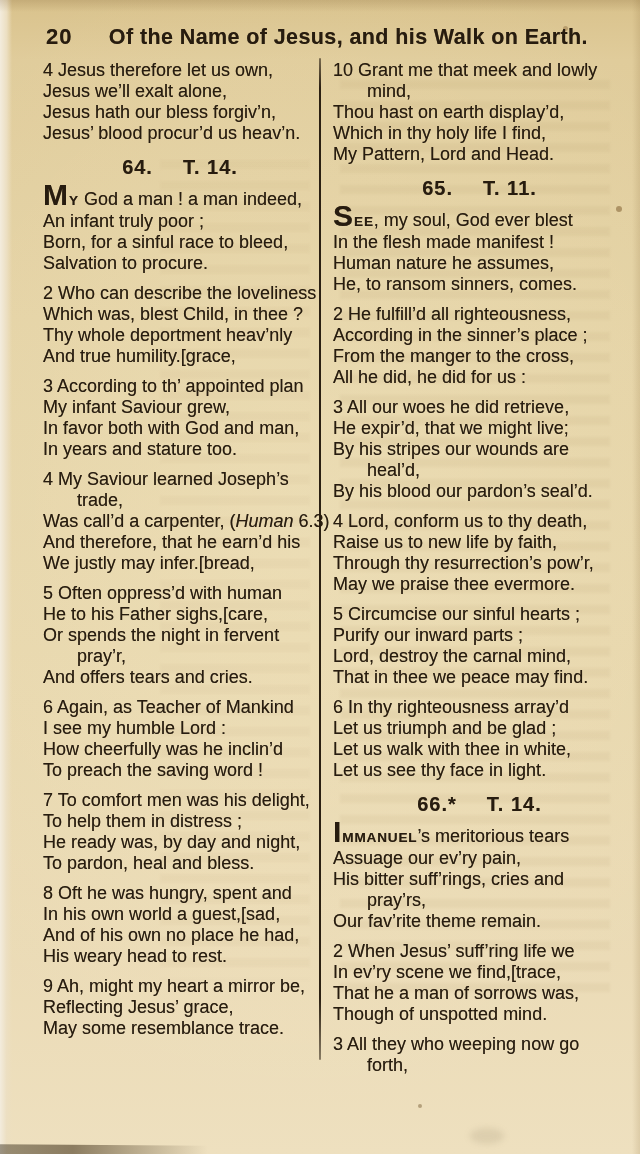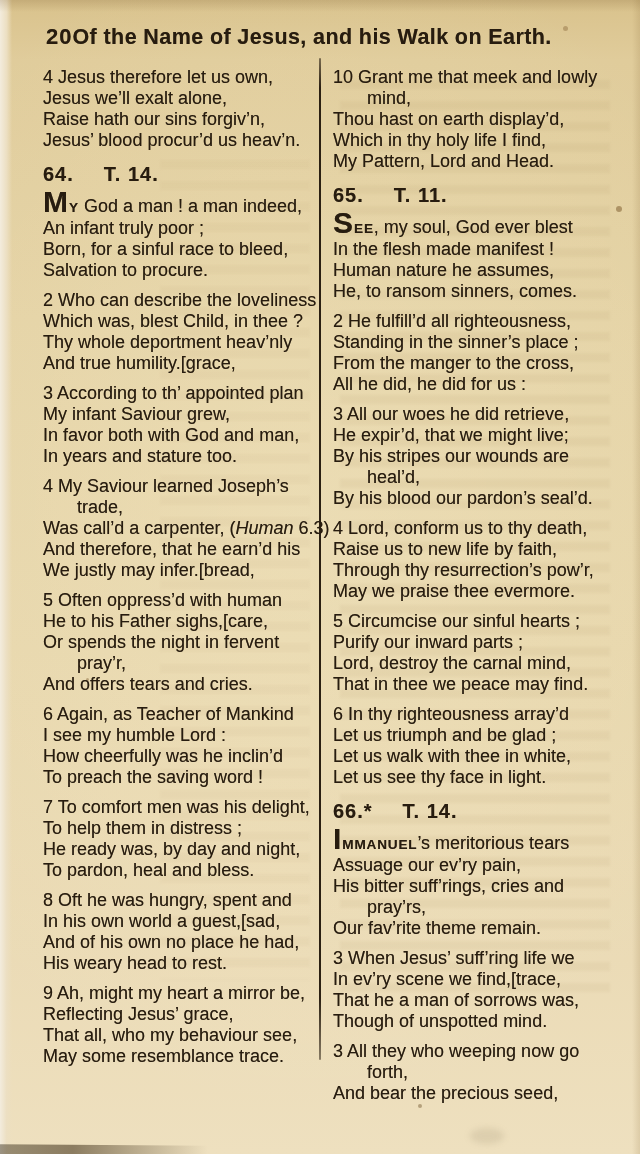--- a/index.html
+++ b/index.html
@@ -29,38 +29,38 @@
   .ghost.g2{left:160px;top:160px;width:150px;height:820px;opacity:.35;}
   .freckle{position:absolute;border-radius:50%;pointer-events:none;}
   .f1{left:616px;top:206px;width:6px;height:6px;background:rgba(120,85,40,.5);filter:blur(.5px);}
   .f2{left:563px;top:26px;width:5px;height:5px;background:rgba(130,95,50,.4);filter:blur(.6px);}
   .f3{left:418px;top:1104px;width:4px;height:4px;background:rgba(110,85,45,.45);}
   .f4{left:470px;top:1128px;width:34px;height:16px;border-radius:50%;background:rgba(120,105,80,.14);filter:blur(3px);}
   .f5{left:86px;top:678px;width:3px;height:3px;background:rgba(120,85,40,.4);}
 
   .header{position:absolute;top:24px;left:46px;right:52px;display:flex;align-items:baseline;}
   .page-num{font-weight:bold;font-size:22px;letter-spacing:1px;}
-  .page-title{flex:1;text-align:left;font-weight:bold;font-size:21.5px;letter-spacing:.4px;white-space:nowrap;}
+  .page-title{flex:1;text-align:right;font-weight:bold;font-size:21.5px;letter-spacing:.4px;white-space:nowrap;}
 
   .divider{position:absolute;left:319px;top:58px;width:2.4px;height:1002px;
     background:linear-gradient(to bottom,rgba(36,26,14,.55) 0,#2b2012 30px,#2b2012 940px,rgba(36,26,14,.5) 100%);
     border-radius:2px;}
 
-  .col{position:absolute;top:60px;margin-top:7px;}
+  .col{position:absolute;top:60px;}
   .col-left{left:43px;width:274px;}
   .col-right{left:333px;width:293px;}
 
   .stanza{margin:0 0 9px 0;}
   .line{white-space:nowrap;font-size:18px;line-height:21px;}
   .line.indent{padding-left:34px;}
   .line.spread{display:flex;justify-content:flex-start;}
   .line .italic{font-style:italic;}
   .dropcap{font-size:30px;font-weight:bold;line-height:0;letter-spacing:1px;}
   .smallcaps{font-size:13.6px;letter-spacing:.8px;font-weight:bold;}
-  .hymn-heading{text-align:left;font-weight:bold;font-size:20px;line-height:26px;margin:10px 0 9px 0;letter-spacing:1px;}
+  .hymn-heading{text-align:center;font-weight:bold;font-size:20px;line-height:26px;margin:10px 0 9px 0;letter-spacing:1px;}
   .hymn-number{margin-right:30px;}
 </style>
 </head>
 <body>
 
 <div class="page">
   <div class="left-edge"></div>
   <div class="right-edge"></div>
   <div class="top-shade"></div>
   <div class="ghost g1"></div>
@@ -75,21 +75,21 @@
     <span class="page-num">20</span>
     <span class="page-title">Of the Name of Jesus, and his Walk on Earth.</span>
   </div>
 
   <div class="divider"></div>
 
   <div class="col col-left">
       <div class="stanza">
         <div class="line"><span class="line-main"><span>4 Jesus therefore let us own,</span></span></div>
         <div class="line"><span class="line-main"><span>Jesus we’ll exalt alone,</span></span></div>
-        <div class="line"><span class="line-main"><span>Raise hath our sins forgiv’n,</span></span></div>
+        <div class="line"><span class="line-main"><span>Jesus hath our bless forgiv’n,</span></span></div>
         <div class="line"><span class="line-main"><span>Jesus’ blood procur’d us heav’n.</span></span></div>
       </div>
       <div class="hymn-heading"><span class="hymn-number">64.</span><span class="hymn-tune">T. 14.</span></div>
       <div class="stanza">
         <div class="line"><span class="line-main"><span class="dropcap">M</span><span class="smallcaps">Y</span><span> God a man !  a man indeed,</span></span></div>
         <div class="line"><span class="line-main"><span>An infant truly poor ;</span></span></div>
         <div class="line"><span class="line-main"><span>Born, for a sinful race to bleed,</span></span></div>
         <div class="line"><span class="line-main"><span>Salvation to procure.</span></span></div>
       </div>
       <div class="stanza">
@@ -144,42 +144,41 @@
         <div class="line spread">
           <span class="line-main"><span>In his own world a guest,</span></span>
           <span class="bracket">[sad,</span>
         </div>
         <div class="line"><span class="line-main"><span>And of his own no place he had,</span></span></div>
         <div class="line"><span class="line-main"><span>His weary head to rest.</span></span></div>
       </div>
       <div class="stanza">
         <div class="line"><span class="line-main"><span>9 Ah, might my heart a mirror be,</span></span></div>
         <div class="line"><span class="line-main"><span>Reflecting Jesus’ grace,</span></span></div>
-        <div class="line"><span class="line-main"><span>That all, who my behaviour see,</span></span></div>
         <div class="line"><span class="line-main"><span>May some resemblance trace.</span></span></div>
       </div>
     </div>
   <div class="col col-right">
       <div class="stanza">
         <div class="line"><span class="line-main"><span>10 Grant me that meek and lowly</span></span></div>
         <div class="line indent"><span class="line-main"><span>mind,</span></span></div>
         <div class="line"><span class="line-main"><span>Thou hast on earth display’d,</span></span></div>
         <div class="line"><span class="line-main"><span>Which in thy holy life I find,</span></span></div>
         <div class="line"><span class="line-main"><span>My Pattern, Lord and Head.</span></span></div>
       </div>
       <div class="hymn-heading"><span class="hymn-number">65.</span><span class="hymn-tune">T. 11.</span></div>
       <div class="stanza">
         <div class="line"><span class="line-main"><span class="dropcap">S</span><span class="smallcaps">EE</span><span>, my soul,  God ever blest</span></span></div>
         <div class="line"><span class="line-main"><span>In the flesh made manifest !</span></span></div>
         <div class="line"><span class="line-main"><span>Human nature he assumes,</span></span></div>
         <div class="line"><span class="line-main"><span>He, to ransom sinners, comes.</span></span></div>
       </div>
       <div class="stanza">
         <div class="line"><span class="line-main"><span>2 He fulfill’d all righteousness,</span></span></div>
-        <div class="line"><span class="line-main"><span>Standing in the sinner’s place ;</span></span></div>
+        <div class="line"><span class="line-main"><span>According in the sinner’s place ;</span></span></div>
         <div class="line"><span class="line-main"><span>From the manger to the cross,</span></span></div>
         <div class="line"><span class="line-main"><span>All he did, he did for us :</span></span></div>
       </div>
       <div class="stanza">
         <div class="line"><span class="line-main"><span>3 All our woes he did retrieve,</span></span></div>
         <div class="line"><span class="line-main"><span>He expir’d, that we might live;</span></span></div>
         <div class="line"><span class="line-main"><span>By his stripes our wounds are</span></span></div>
         <div class="line indent"><span class="line-main"><span>heal’d,</span></span></div>
         <div class="line"><span class="line-main"><span>By his blood our pardon’s seal’d.</span></span></div>
       </div>
@@ -203,29 +202,28 @@
       </div>
       <div class="hymn-heading"><span class="hymn-number">66.*</span><span class="hymn-tune">T. 14.</span></div>
       <div class="stanza">
         <div class="line"><span class="line-main"><span class="dropcap">I</span><span class="smallcaps">MMANUEL</span><span>’s meritorious tears</span></span></div>
         <div class="line"><span class="line-main"><span>Assuage our ev’ry pain,</span></span></div>
         <div class="line"><span class="line-main"><span>His bitter suff’rings, cries and</span></span></div>
         <div class="line indent"><span class="line-main"><span>pray’rs,</span></span></div>
         <div class="line"><span class="line-main"><span>Our fav’rite theme remain.</span></span></div>
       </div>
       <div class="stanza">
-        <div class="line"><span class="line-main"><span>3 When Jesus’ suff’ring life we</span></span></div>
+        <div class="line"><span class="line-main"><span>2 When Jesus’ suff’ring life we</span></span></div>
         <div class="line spread">
           <span class="line-main"><span>In ev’ry scene we find,</span></span>
           <span class="bracket">[trace,</span>
         </div>
         <div class="line"><span class="line-main"><span>That he a man of sorrows was,</span></span></div>
         <div class="line"><span class="line-main"><span>Though of  unspotted mind.</span></span></div>
       </div>
       <div class="stanza">
         <div class="line"><span class="line-main"><span>3 All they who weeping now go</span></span></div>
         <div class="line indent"><span class="line-main"><span>forth,</span></span></div>
-        <div class="line"><span class="line-main"><span>And bear the precious seed,</span></span></div>
       </div>
     </div>
 
   <div class="bottom-left-edge"></div>
 </div>
 
 </body></html>

